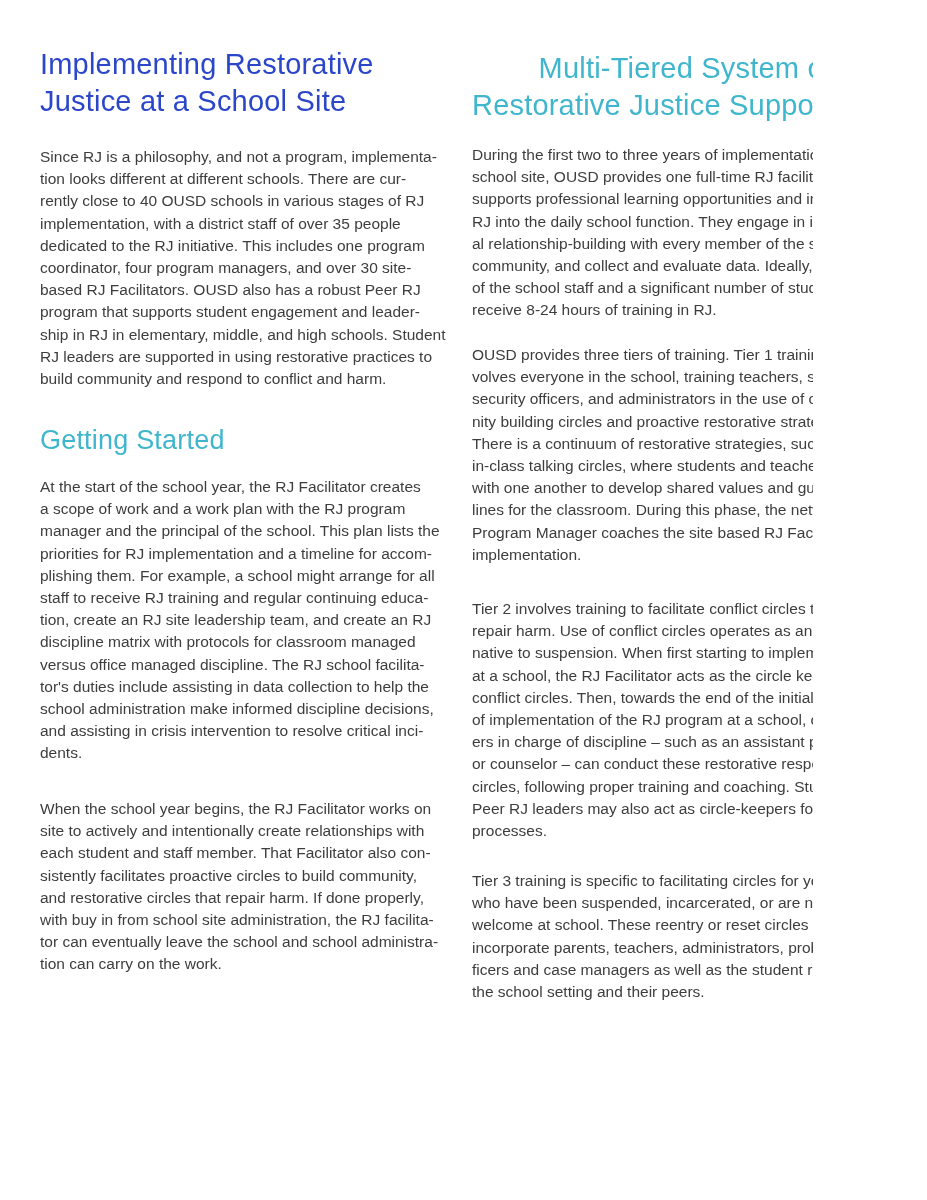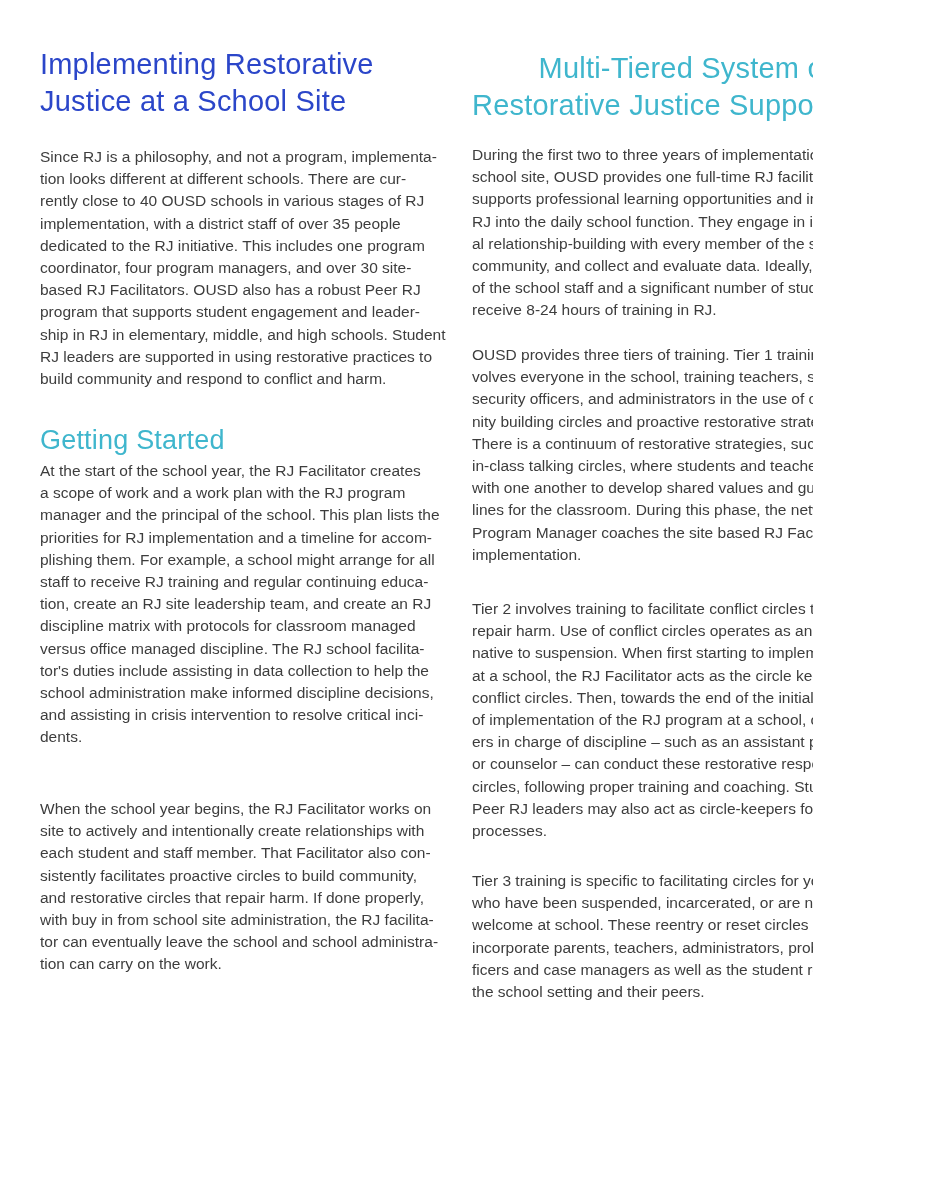--- a/index.html
+++ b/index.html
@@ -74,21 +74,21 @@
 dedicated to the RJ initiative. This includes one program
 coordinator, four program managers, and over 30 site-
 based RJ Facilitators. OUSD also has a robust Peer RJ
 program that supports student engagement and leader-
 ship in RJ in elementary, middle, and high schools. Student
 RJ leaders are supported in using restorative practices to
 build community and respond to conflict and harm.</p>
 
     <h2 class="subheading" style="left:0; top:424px;">Getting Started</h2>
 
-    <p class="para" style="left:0; top:460px;">At the start of the school year, the RJ Facilitator creates
+    <p class="para" style="left:0; top:476px;">At the start of the school year, the RJ Facilitator creates
 a scope of work and a work plan with the RJ program
 manager and the principal of the school. This plan lists the
 priorities for RJ implementation and a timeline for accom-
 plishing them. For example, a school might arrange for all
 staff to receive RJ training and regular continuing educa-
 tion, create an RJ site leadership team, and create an RJ
 discipline matrix with protocols for classroom managed
 versus office managed discipline. The RJ school facilita-
 tor's duties include assisting in data collection to help the
 school administration make informed discipline decisions,

